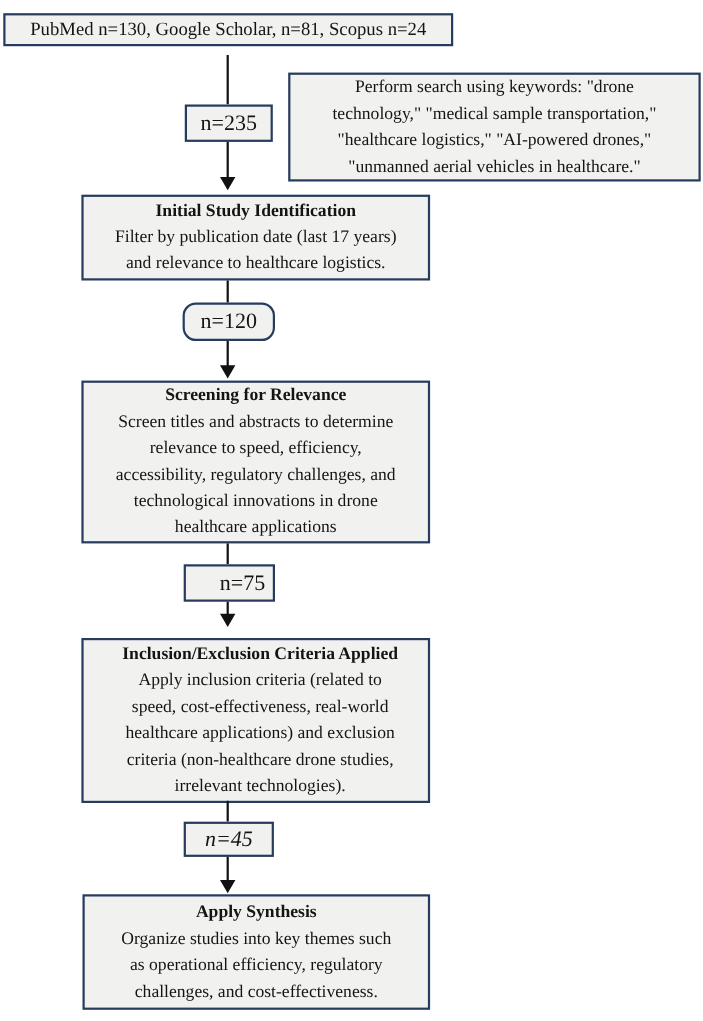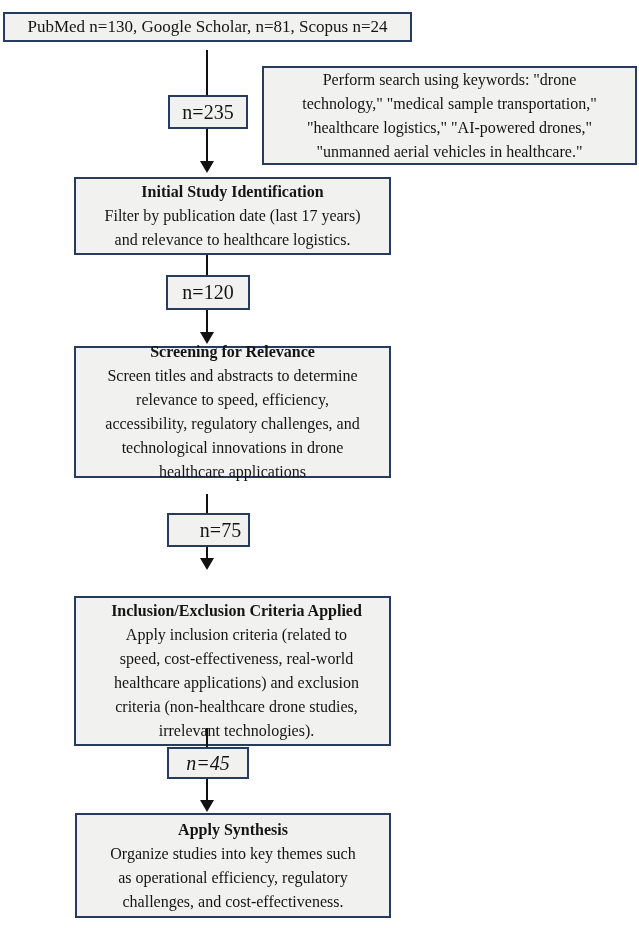--- a/index.html
+++ b/index.html
@@ -65,42 +65,42 @@
   <div class="arrowhead" style="top:161px;"></div>
 
   <div class="box stage-box" style="top:177px; height:78px;">
     <div class="stage-title">Initial Study Identification</div>
     <div class="stage-body">Filter by publication date (last 17 years)
 and relevance to healthcare logistics.</div>
   </div>
 
   <div class="vline" style="top:255px; height:20px;"></div>
 
-  <div class="box n-box" style="left:166px; top:275px; width:84px; height:35px;">n=120</div>
+  <div class="box n-box" style="left:166px; top:275px; width:84px; height:35px;border-radius:12px;">n=120</div>
 
   <div class="vline" style="top:310px; height:23px;"></div>
   <div class="arrowhead" style="top:332px;"></div>
 
-  <div class="box stage-box" style="top:346px; height:132px;">
+  <div class="box stage-box" style="top:346px; height:148px;">
     <div class="stage-title">Screening for Relevance</div>
     <div class="stage-body">Screen titles and abstracts to determine
 relevance to speed, efficiency,
 accessibility, regulatory challenges, and
 technological innovations in drone
 healthcare applications</div>
   </div>
 
   <div class="vline" style="top:494px; height:19px;"></div>
 
   <div class="box n-box" style="left:167px; top:513px; width:83px; height:34px;padding-left:24px;">n=75</div>
 
   <div class="vline" style="top:547px; height:12px;"></div>
   <div class="arrowhead" style="top:558px;"></div>
 
-  <div class="box stage-box" style="top:596px; height:150px;padding-left:12px;">
+  <div class="box stage-box" style="top:580px; height:150px;padding-left:12px;">
     <div class="stage-title">Inclusion/Exclusion Criteria Applied</div>
     <div class="stage-body">Apply inclusion criteria (related to
 speed, cost-effectiveness, real-world
 healthcare applications) and exclusion
 criteria (non-healthcare drone studies,
 irrelevant technologies).</div>
   </div>
 
   <div class="vline" style="top:728px; height:19px;"></div>
 

